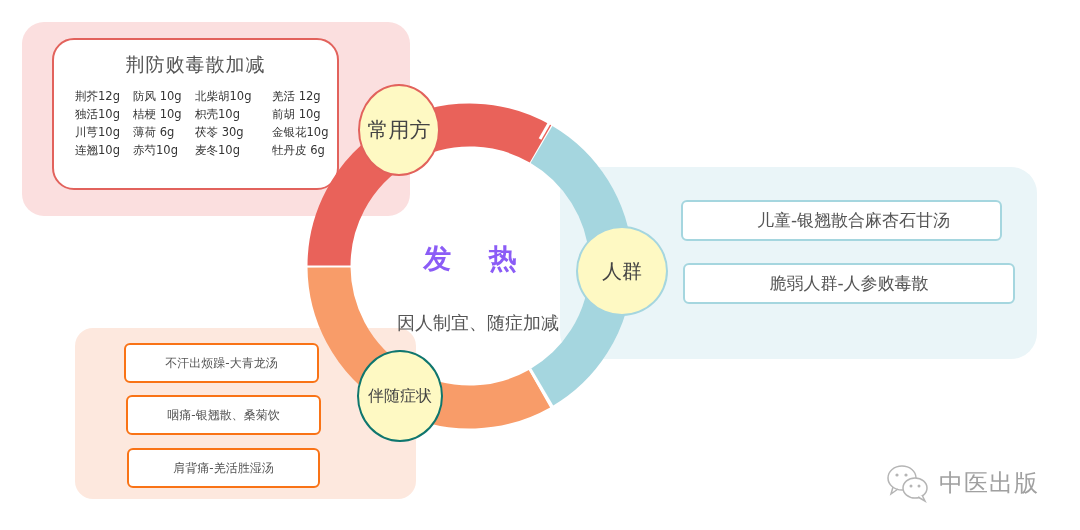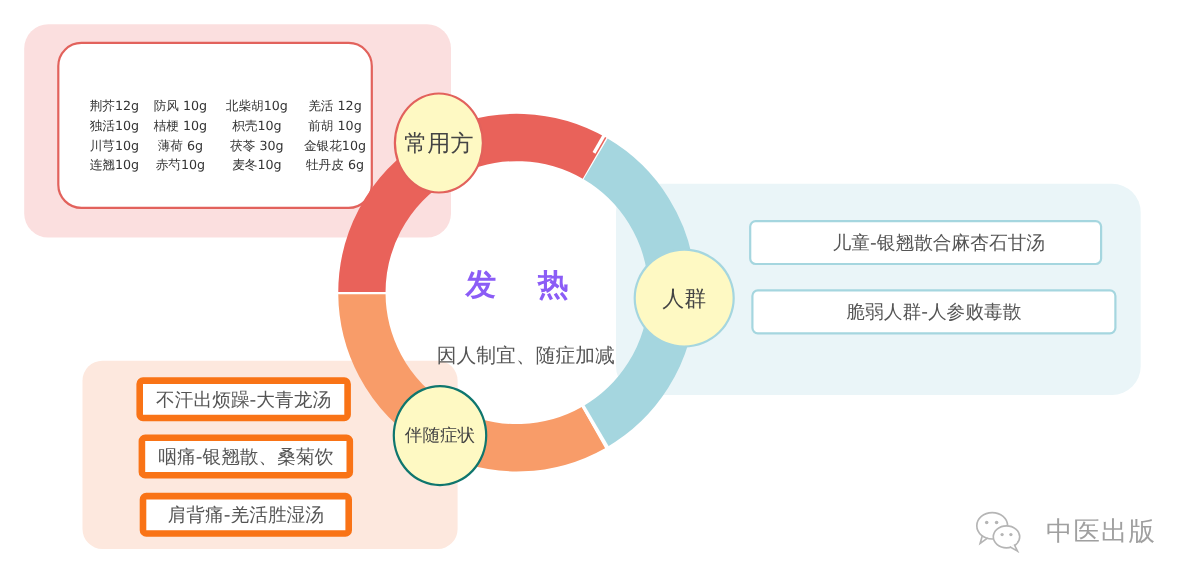--- a/index.html
+++ b/index.html
@@ -6,53 +6,54 @@
   body { width:1080px; height:530px; background:#ffffff; position:relative; overflow:hidden;
          font-family:"DejaVu Sans","Liberation Sans",sans-serif; color:#444; }
   .abs { position:absolute; }
   
   .panel-pink { left:22px; top:22px; width:388px; height:194px; background:#fbdfdf; border-radius:22px; }
   .panel-teal { left:560px; top:167px; width:477px; height:192px; background:#eaf5f8; border-radius:26px; }
   .panel-orange { left:75px; top:328px; width:341px; height:171px; background:#fde8de; border-radius:18px; }
   
   .formula-box { left:52px; top:38px; width:287px; height:152px; background:#fff; border:2px solid #e2625c; border-radius:22px; box-sizing:border-box; }
   .formula-title { left:0; top:12px; width:100%; text-align:center; font-size:19px; color:#555; letter-spacing:1px; }
-  .herb-grid { left:21px; top:48px; width:262px; display:grid; grid-template-columns:58px 62px 77px 65px; row-gap:1px;text-align:center; }
+  .herb-grid { left:21px; top:48px; width:262px; display:grid; grid-template-columns:58px 62px 77px 65px; row-gap:1px; }
   .herb { font-size:11.5px; line-height:17px; color:#333; white-space:nowrap; }
   
   .ring { left:0; top:0; width:1080px; height:530px; }
   
   .node { border-radius:50%; background:#fef9c3; display:flex; align-items:center; justify-content:center; box-sizing:border-box; color:#444; }
   .node-red { left:358px; top:84px; width:82px; height:92px; border:2px solid #e2625c; font-size:21px; }
   .node-teal { left:576px; top:226px; width:92px; height:90px; border:2px solid #a5d6df; font-size:20px; }
   .node-orange { left:357px; top:350px; width:86px; height:92px; border:2px solid #0f766e; font-size:16px; }
   
   .center-title { left:395px; top:240px; width:150px; text-align:center; font-size:28px; font-weight:bold; color:#8b5cf6; letter-spacing:14px; padding-left:14px; box-sizing:border-box; }
   .center-sub { left:380px; top:311px; width:196px; text-align:center; font-size:18px; color:#555; font-family:"DejaVu Serif","Liberation Serif",serif; }
   
   .opt { background:#fff; border-radius:6px; box-sizing:border-box; display:flex; align-items:center; justify-content:center; color:#555; }
   .opt-teal { border:2px solid #a5d6df; font-size:17px; }
-  .opt-orange { border:6px solid #f97316; font-size:17px; }
+  .opt-orange { border:2px solid #f97316; font-size:12px; }
   .t1 { left:681px; top:200px; width:321px; height:41px; padding-left:24px; }
   .t2 { left:683px; top:263px; width:332px; height:41px; }
   .o1 { left:124px; top:343px; width:195px; height:40px; }
   .o2 { left:126px; top:395px; width:195px; height:40px; }
   .o3 { left:127px; top:448px; width:193px; height:40px; }
   
   .watermark { left:885px; top:463px; display:flex; align-items:center; gap:6px; color:#9a9a9a; }
-  .wm-text { font-size:24px; letter-spacing:1px; color:#a0a0a0;margin-left:12px; }
+  .wm-text { font-size:24px; letter-spacing:1px; color:#a0a0a0; }
 </style>
 </head>
 <body>
 
 <div class="abs panel-pink"></div>
 <div class="abs panel-teal"></div>
 <div class="abs panel-orange"></div>
 
 <div class="abs formula-box">
+  <div class="abs formula-title">荆防败毒散加减</div>
   <div class="abs herb-grid">
     <span class="herb">荆芥12g</span>
     <span class="herb">防风 10g</span>
     <span class="herb">北柴胡10g</span>
     <span class="herb">羌活 12g</span>
     <span class="herb">独活10g</span>
     <span class="herb">桔梗 10g</span>
     <span class="herb">枳壳10g</span>
     <span class="herb">前胡 10g</span>
     <span class="herb">川芎10g</span>

